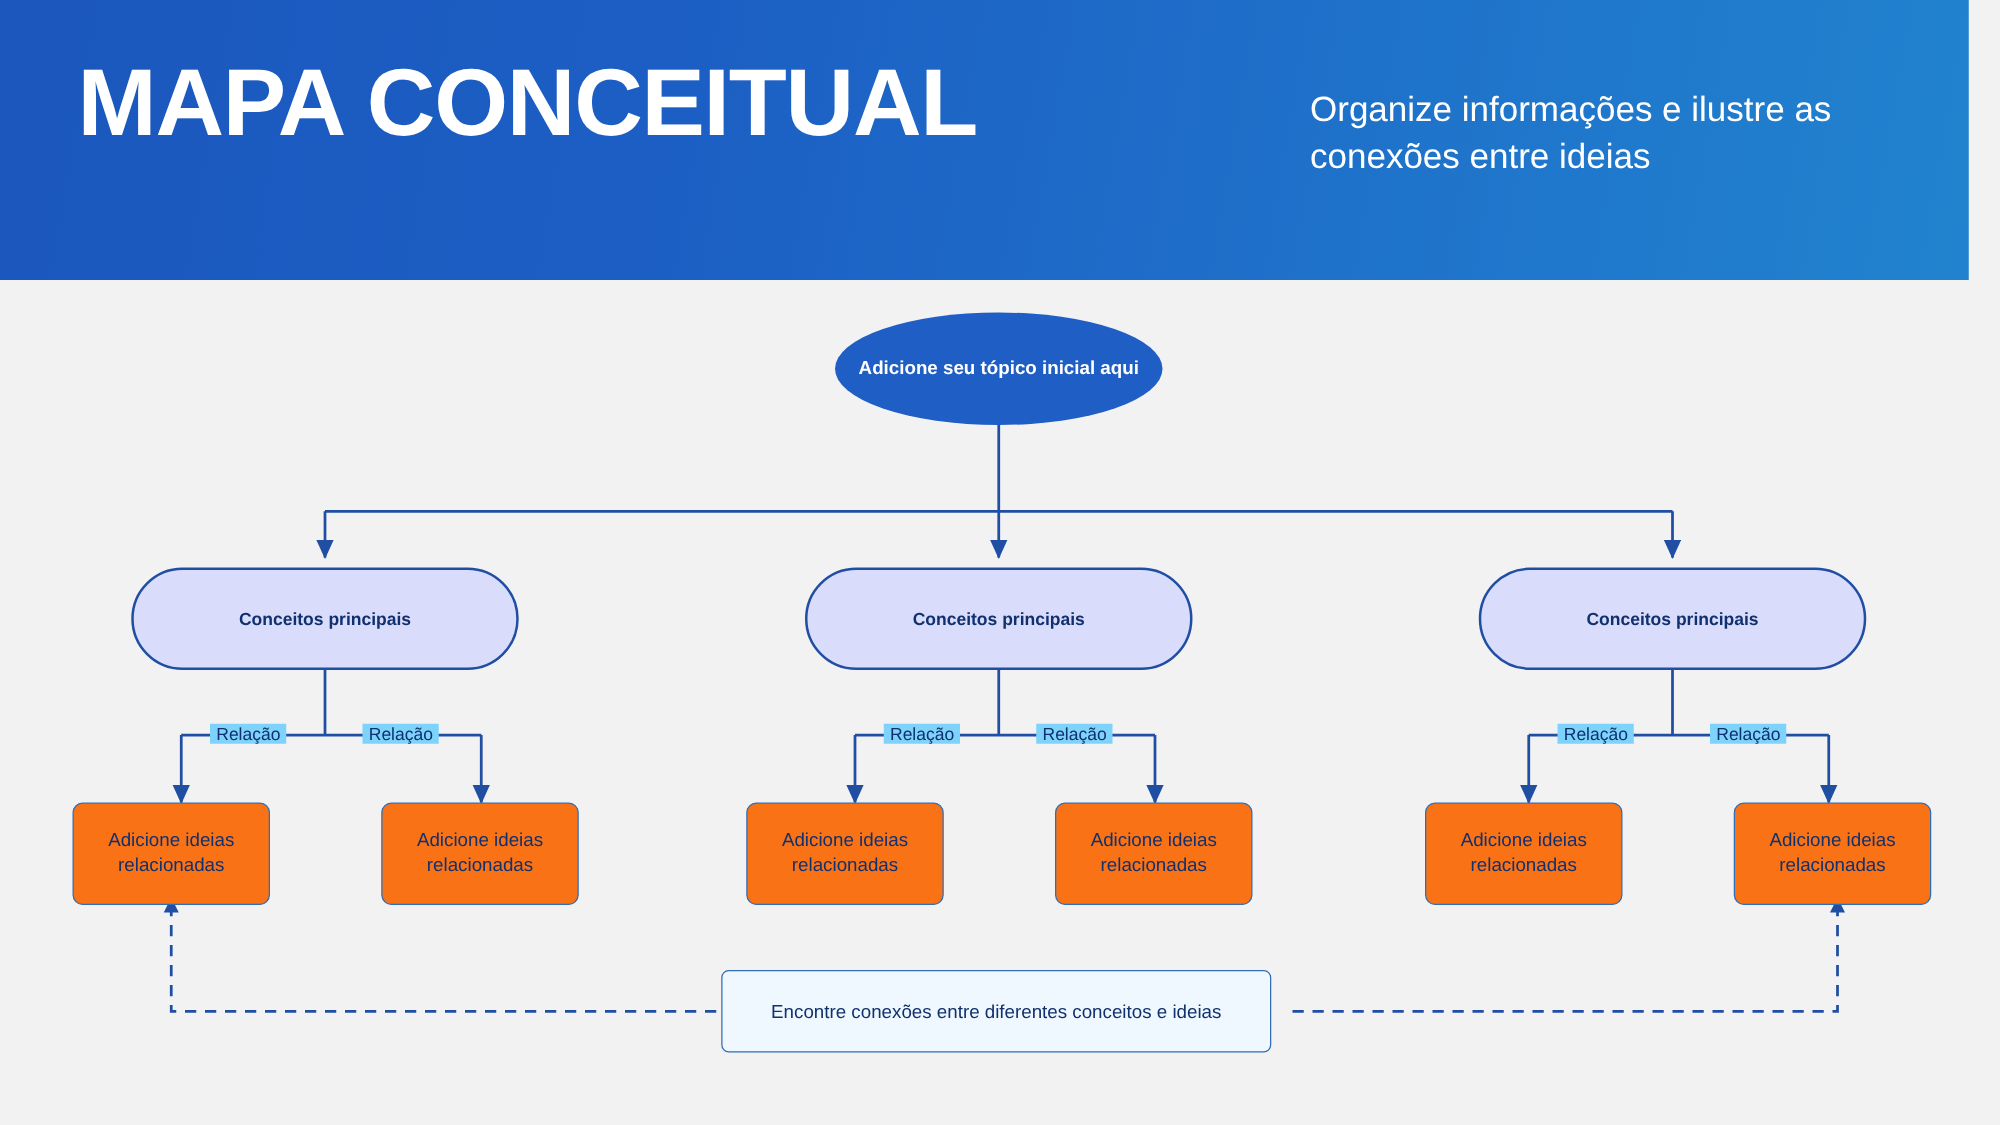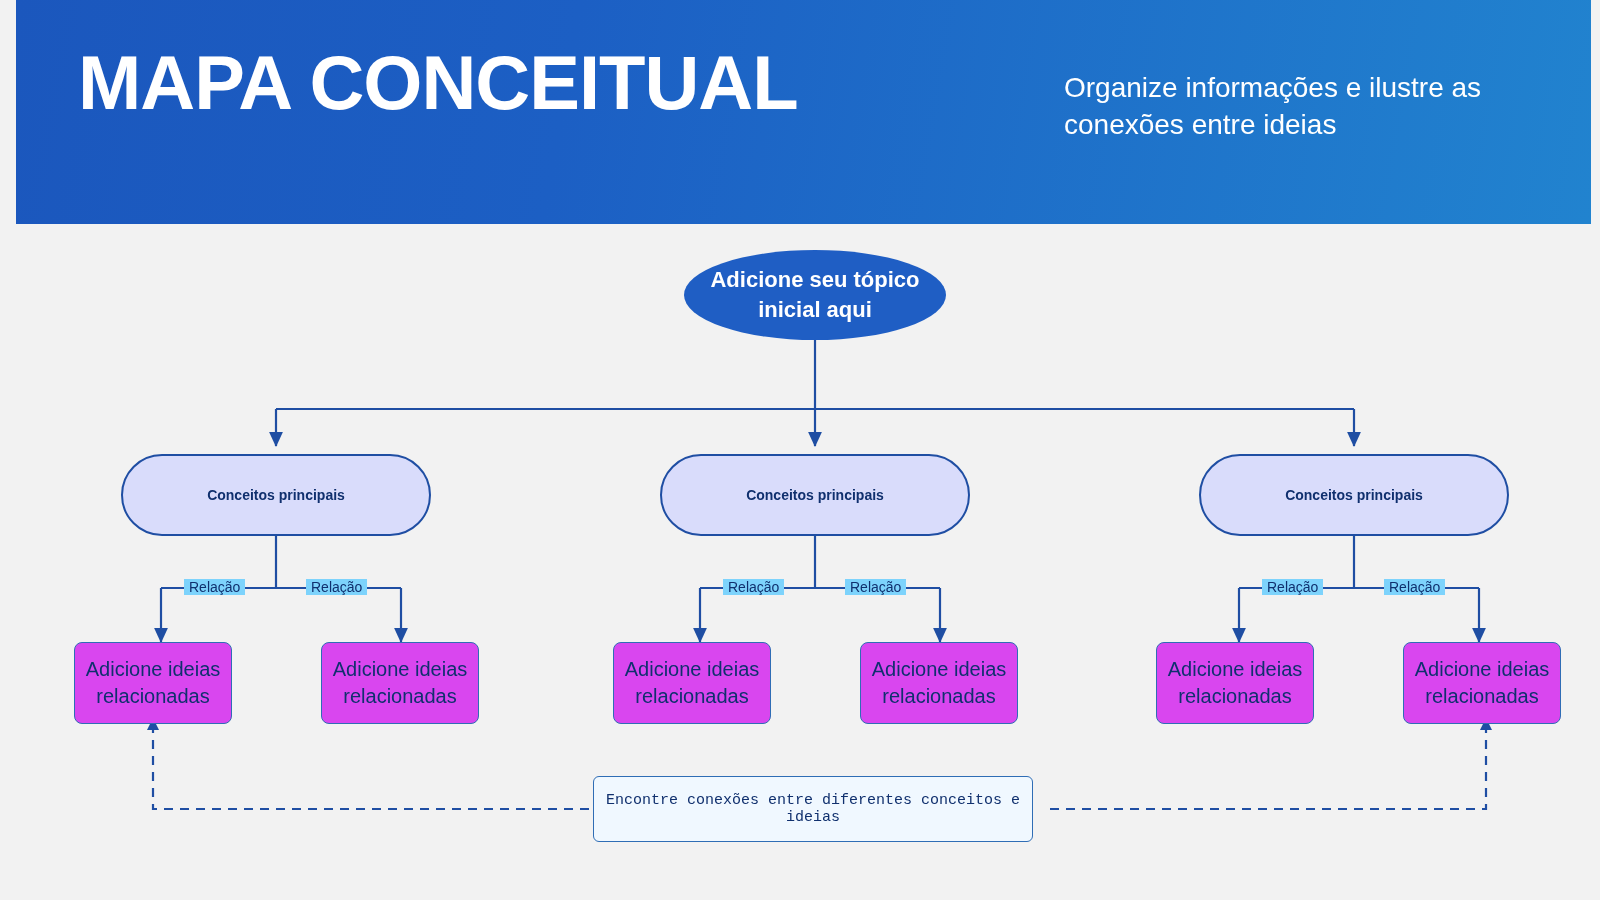--- a/index.html
+++ b/index.html
@@ -11,21 +11,20 @@
     height: 900px;
     background: #f2f2f2;
     font-family: "Liberation Sans", sans-serif;
     overflow: hidden;
   }
 
   #canvas {
     position: relative;
     width: 1368px;
     height: 900px;
-    margin-left: 16px;
   }
 
   
   .header {
     position: absolute;
     left: 0;
     top: 0;
     width: 1575px;
     height: 224px;
     background: linear-gradient(100deg, #1b57bd 0%, #1c5fc4 35%, #2183cf 100%);
@@ -77,57 +76,56 @@
     justify-content: center;
     text-align: center;
   }
 
   .root-node {
     width: 262px;
     height: 90px;
     border-radius: 50%;
     background: #1f5ec4;
     color: #ffffff;
-    font-size: 22px;
+    font-size: 15px;
     font-weight: bold;
     line-height: 1.35;
   }
 
   .concept-node {
     width: 310px;
     height: 82px;
     border-radius: 41px;
     background: #d9dcfb;
     border: 2px solid #1f4ea3;
     color: #10306e;
     font-size: 14px;
     font-weight: bold;
   }
 
   .idea-node {
     width: 158px;
     height: 82px;
     border-radius: 8px;
-    background: #d946ef;
+    background: #f97316;
     border: 1.6px solid #2f6db5;
     color: #10306e;
-    font-size: 20px;
+    font-size: 15px;
     line-height: 1.35;
     align-items: center;
   }
 
   .connection-node {
     width: 440px;
     height: 66px;
     border-radius: 6px;
     background: #f0f8ff;
     border: 1.6px solid #2f6db5;
     color: #10306e;
     font-size: 15px;
-    font-family: Liberation Mono, monospace;
   }
 
   .rel-label {
     position: absolute;
     background: #7dd3fc;
     color: #10306e;
     font-size: 14px;
     padding: 0 5px;
     white-space: nowrap;
   }

